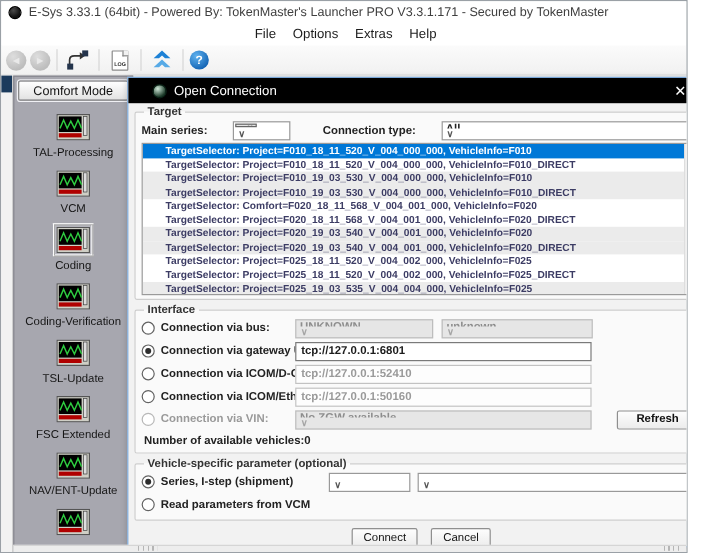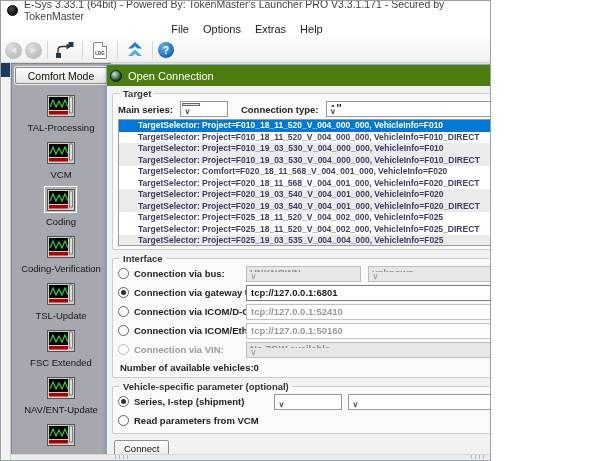--- a/index.html
+++ b/index.html
@@ -1,18 +1,18 @@
 <!DOCTYPE html>
 <html><head>
 <meta charset="utf-8">
 <style>
   * { margin:0; padding:0; box-sizing:border-box; }
   html,body { width:600px; height:461px; overflow:hidden; }
   body { font-family:"Liberation Sans", sans-serif; background:#fff; }
-  .app { position:relative; width:491px; height:461px; background:#fff; border:1px solid #9aa0a6; overflow:hidden; }
+  .app { position:relative; width:573px; height:461px; background:#fff; border:1px solid #9aa0a6; overflow:hidden; }
 
   
   .titlebar { height:18px; display:flex; align-items:center; gap:6px; padding:0 6px; font-size:10.5px; color:#3f3f3f; background:#fff; }
   .app-orb { width:11px; height:11px; border-radius:50%; background:radial-gradient(circle at 35% 30%, #4a4a4a, #111 65%); border:1px solid #000; flex:0 0 auto; }
   .menubar { height:19px; display:flex; align-items:center; font-size:11px; color:#1c1c1c; padding-left:3px; background:#fff;justify-content:center; }
   .menu-item { padding:2px 7px; cursor:default; }
   .toolbar { height:25px; background:linear-gradient(#fbfbfb,#f1f1f1); border-bottom:1px solid #dcdcdc; display:flex; align-items:center; padding:0 4px; gap:3px; }
   .tb-sep { width:1px; height:18px; background:#d6d6d6; margin:0 2px; }
   .nav-circle { width:17px; height:17px; border-radius:50%; background:radial-gradient(circle at 35% 30%, #dedede, #bdbdbd 70%); color:#e9e9e9; font-size:9px; display:flex; align-items:center; justify-content:center; }
   .tb-btn { width:24px; height:21px; display:flex; align-items:center; justify-content:center; border-radius:2px; }
@@ -33,29 +33,29 @@
   .sidebar { position:absolute; left:10px; top:0; width:100px; bottom:0; background:#a7a7af; border:1px solid #85858d; display:flex; flex-direction:column; padding:2px 2px; }
   .mode-btn { height:17px; margin:1px 1px 2px; background:linear-gradient(#ffffff,#e2e2e2); border:1px solid #8a8a8a; border-radius:2px; font-size:10.5px; color:#111; display:flex; align-items:center; justify-content:center; box-shadow:0 0 0 1px #f0f0f4; }
   .side-item { display:flex; flex-direction:column; align-items:center; margin-top:6px; }
   .side-label { font-size:9.5px; color:#151515; margin-top:2px; white-space:nowrap; }
   .icon-wrap { padding:1px; border:2px solid transparent; }
   .icon-wrap.selected { border:2px ridge #fdfdfd; background:#b9b9c1; }
   .scope { display:block; }
 
   
   .dialog { position:absolute; left:105px; top:1px; width:490px; height:392px; background:#f2f2f2; border:1px solid #7aa7d9; box-shadow:1px 2px 6px rgba(0,0,0,.25); }
-  .dlg-title { height:21px; background:#4d7c0f; color:#fff; display:flex; align-items:center; gap:6px; padding:0 3px; font-size:11px; }
+  .dlg-title { height:21px; background:#000000; color:#fff; display:flex; align-items:center; gap:6px; padding:0 20px; font-size:11px; }
   .dlg-orb { width:12px; height:12px; border-radius:50%; background:radial-gradient(circle at 35% 30%, #cfe8d8, #1d3b2a 70%); border:1px solid #0a2216; flex:0 0 auto; }
   .dlg-close { margin-left:auto; font-size:12px; line-height:1; padding:1px 3px; }
   .dlg-body { position:absolute; top:21px; left:0; right:0; bottom:0; padding:2px 5px 2px; display:flex; flex-direction:column; }
 
   fieldset { border:1px solid #cdcdcd; border-radius:2px; background:#fafafa; padding:0 5px 3px; margin-bottom:3px;font-weight:bold; }
   legend { font-size:9.5px; color:#333; padding:0 3px; margin-left:2px; }
 
-  .combo-row { display:flex; align-items:center; gap:7px; height:20px; font-size:9.5px; color:#222; }
+  .combo-row { display:flex; align-items:center; gap:21px; height:20px; font-size:9.5px; color:#222; }
   .combo { height:16px; border:1px solid #999; background:#fff; display:flex; align-items:flex-start; font-size:9.5px; color:#222;flex-direction:column; }
   .combo .val { flex:1; padding:0 3px; white-space:nowrap; overflow:hidden; }
   .combo .arr { width:13px; text-align:center; color:#555; font-size:8px; flex:0 0 auto; }
   .combo.small { width:48px; }
   .combo.small .val { background:#e4e4e4; border:1px solid #666; margin:1px; padding:0 2px; }
   .combo.grow { flex:1; }
   .combo.disabled { background:#e6e6e6; color:#8d8d8d; border-color:#bdbdbd; }
   .combo.disabled .arr { color:#a5a5a5; }
 
   .listbox { height:127px; background:#fff; border:1px solid #9a9a9a; position:relative; overflow:hidden; }
@@ -75,21 +75,21 @@
   .if-label { width:112px; flex:0 0 auto; white-space:nowrap; }
   .if-label.disabled { color:#9a9a9a; }
   .tfield { width:247px; height:16px; border:1px solid #7a7a7a; background:#fff; font-size:9.5px; color:#1c1c1c; padding:0 4px; display:flex; align-items:center; }
   .tfield.disabled { color:#9a9a9a; border-color:#c2c2c2; background:#fdfdfd; }
   .refresh-btn { margin-left:21px; width:68px; height:16px; background:linear-gradient(#fdfdfd,#ececec); border:1px solid #8f8f8f; border-radius:2px; font-size:9.5px; color:#111; display:flex; align-items:center; justify-content:center; }
   .count-text { font-size:9.5px; color:#222; margin:3px 0 1px 2px; }
 
   .vp-label { width:140px; flex:0 0 auto; white-space:nowrap; }
   .combo.istep { width:68px; }
 
-  .dlg-buttons { margin-top:auto; display:flex; justify-content:space-between; gap:11px; padding:3px 2px 4px; }
+  .dlg-buttons { margin-top:auto; display:flex; justify-content:center; gap:11px; padding:3px 2px 4px; }
   .btn { min-width:46px; height:17px; padding:0 9px; background:linear-gradient(#fdfdfd,#ebebeb); border:1px solid #8f8f8f; border-radius:2px; font-size:9.5px; color:#111; display:flex; align-items:center; justify-content:center; }
 </style>
 </head>
 <body>
 
 <div class="app">
 
   <div class="titlebar">
     <span class="app-orb"></span>
     <span>E-Sys 3.33.1  (64bit) - Powered By: TokenMaster's Launcher PRO V3.3.1.171 - Secured by TokenMaster</span>

